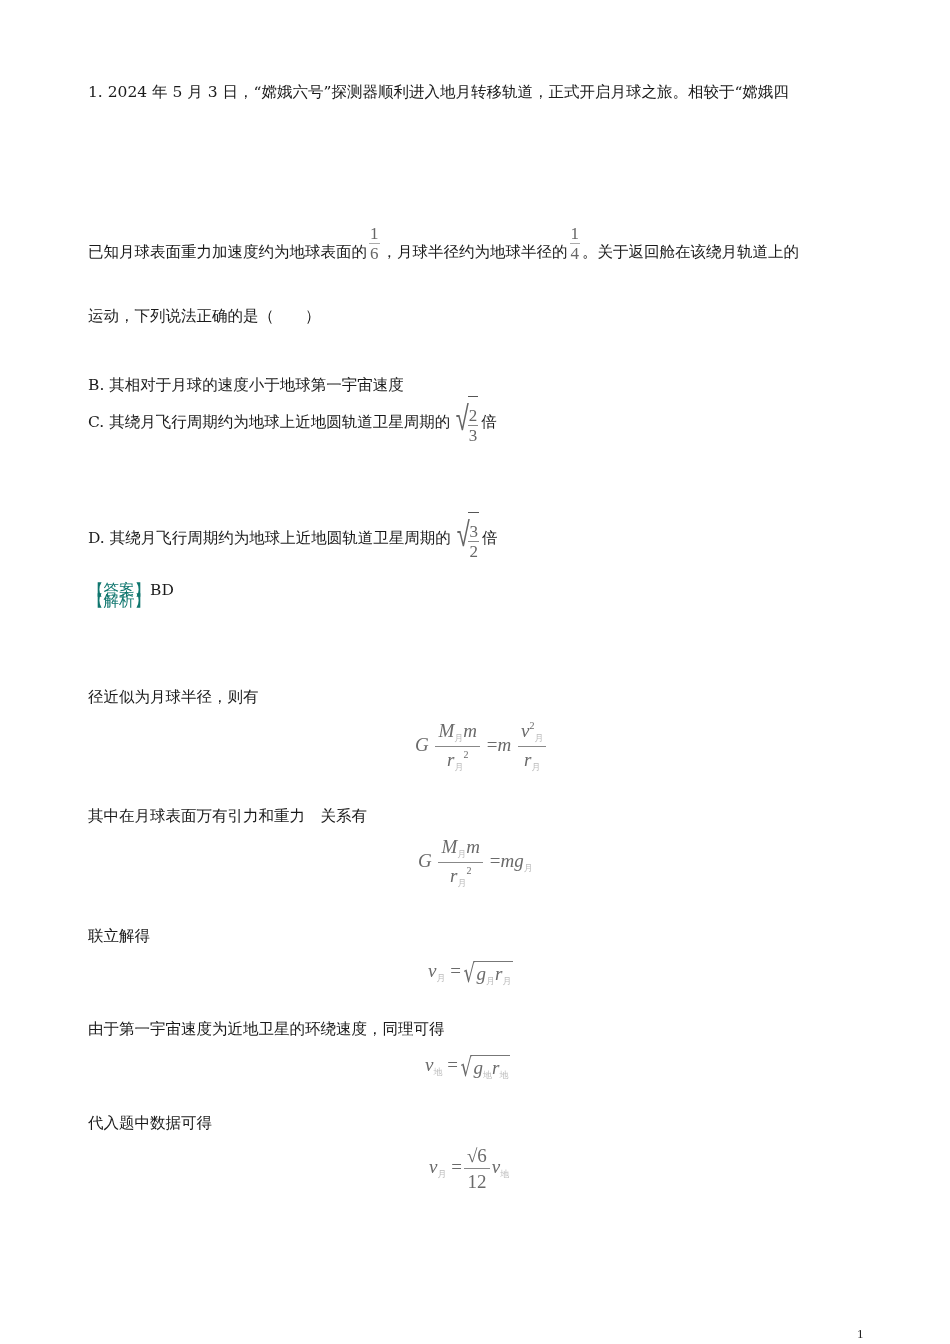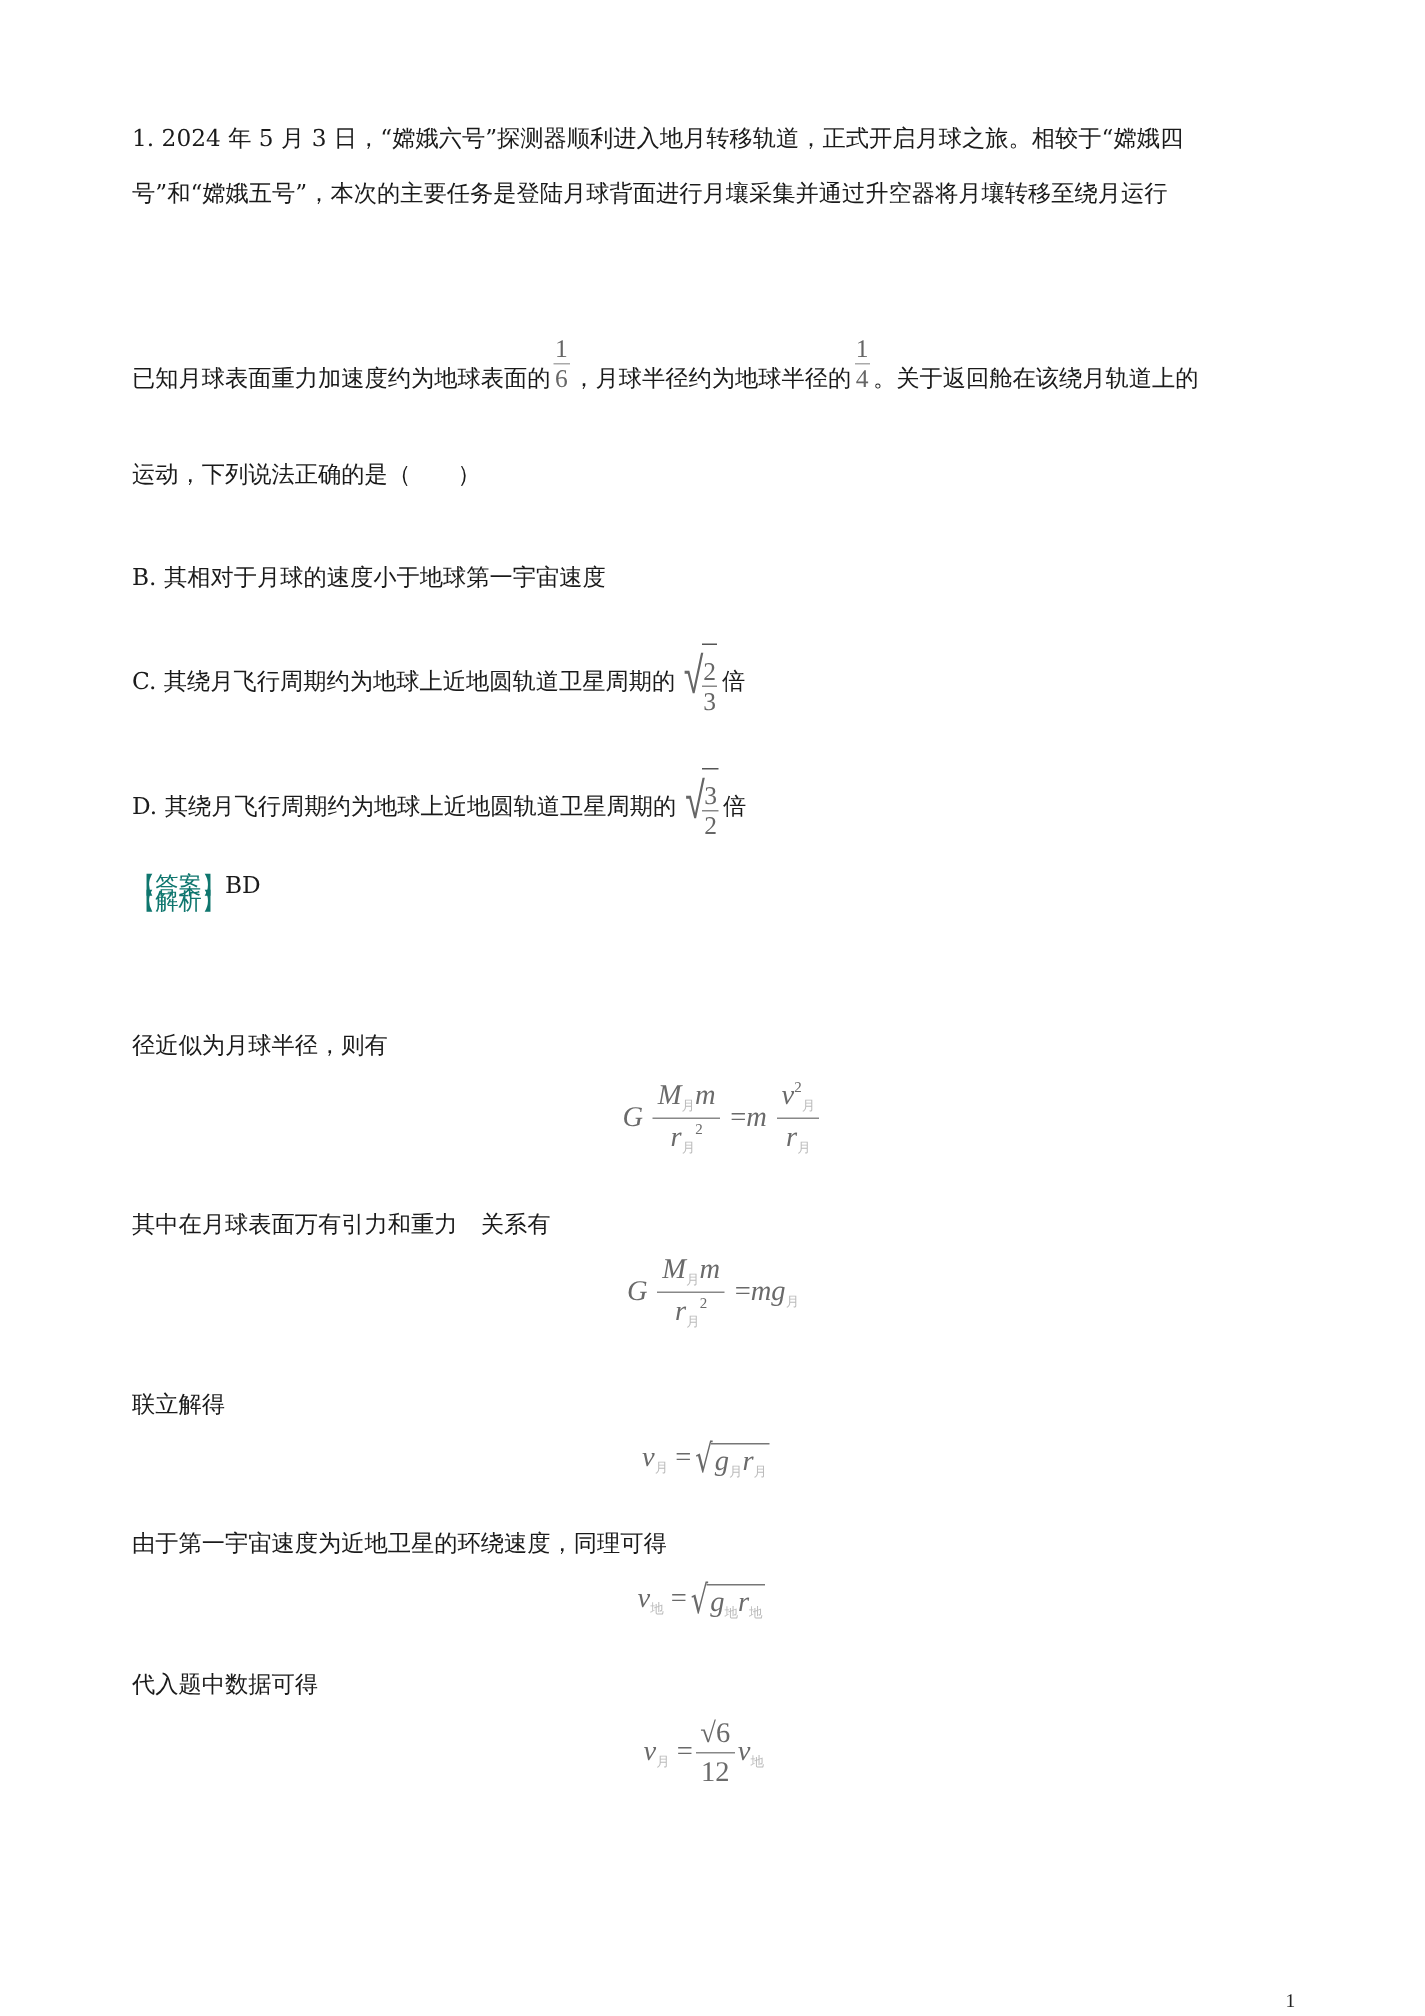--- a/index.html
+++ b/index.html
@@ -29,33 +29,32 @@
 </style>
 </head>
 <body>
 
 <div class="page">
 
   <div class="line" style="top:82px;">
     <span>1.</span>
     <span>2024 年 5 月 3 日，“嫦娥六号”探测器顺利进入地月转移轨道，正式开启月球之旅。相较于“嫦娥四</span>
   </div>
-  <div class="line" style="top:119px;">号”和“嫦娥五号”，本次的主要任务是登陆月球背面进行月壤采集并通过升空器将月壤转移至绕月运行</div>
 
   <div class="line" style="top:222px; line-height:40px;">
     <span style="vertical-align:-10px;">已知月球表面重力加速度约为地球表面的</span><span class="frac nobar"><span class="num">1</span><span class="den">6</span></span><span style="vertical-align:-10px;">，月球半径约为地球半径的</span><span class="frac nobar"><span class="num">1</span><span class="den">4</span></span><span style="vertical-align:-10px;">。关于返回舱在该绕月轨道上的</span>
   </div>
 
   <div class="line" style="top:306px;">运动，下列说法正确的是（　　）</div>
 
   <div class="line" style="top:375px;">
     <span>B.</span>
     <span>其相对于月球的速度小于地球第一宇宙速度</span>
   </div>
-  <div class="line" style="top:429px; line-height:50px;">
+  <div class="line" style="top:396px; line-height:50px;">
     <span>C.</span>
     <span>其绕月飞行周期约为地球上近地圆轨道卫星周期的</span><span class="sqrt">
         <span class="rad">√</span>
         <span class="body"><span class="frac" style="margin:0;"><span class="num">2</span><span class="den">3</span></span></span>
       </span><span>倍</span>
   </div>
   <div class="line" style="top:512px; line-height:50px;">
     <span>D.</span>
     <span>其绕月飞行周期约为地球上近地圆轨道卫星周期的</span><span class="sqrt">
         <span class="rad">√</span>

